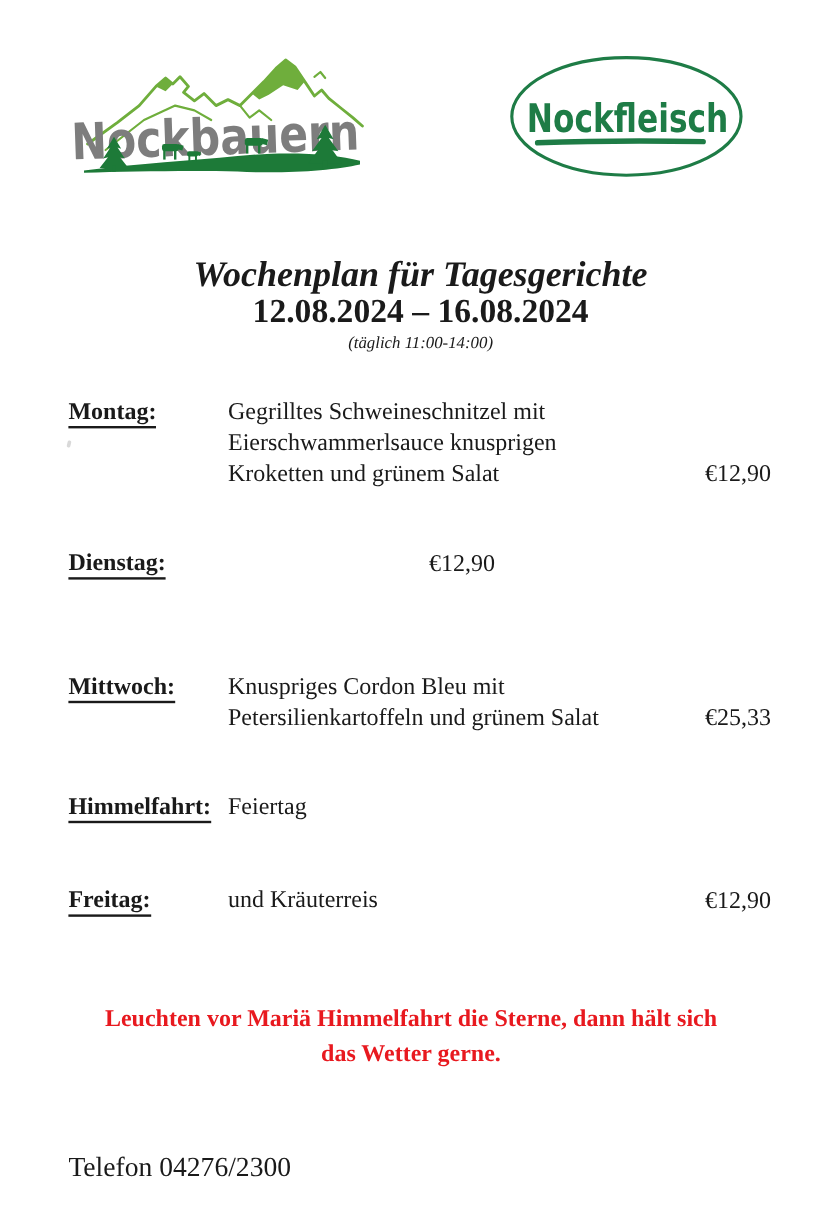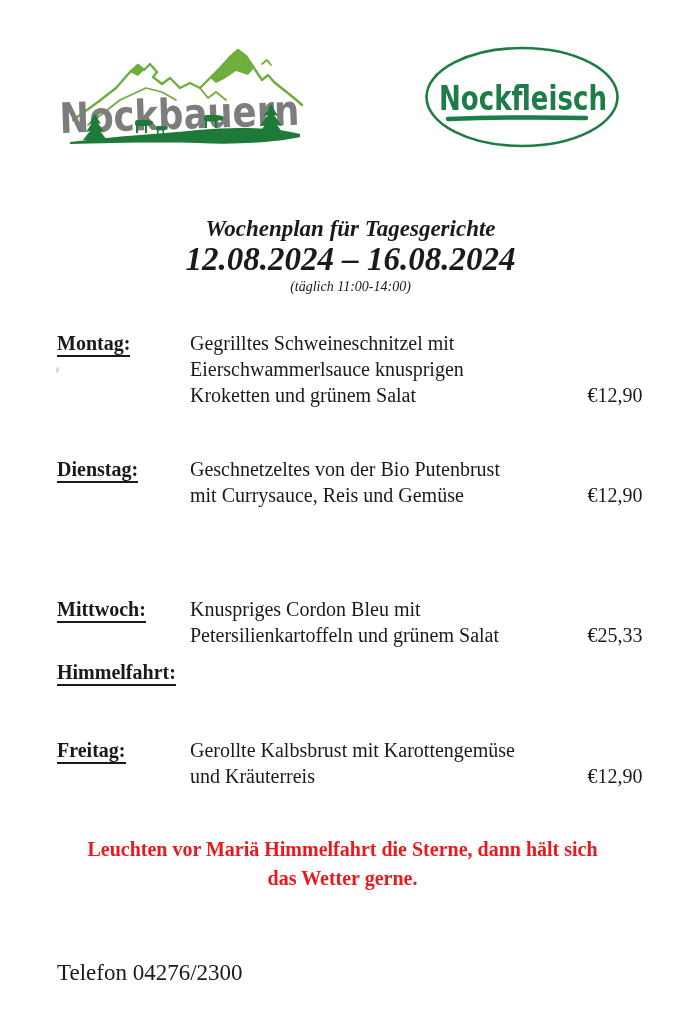--- a/index.html
+++ b/index.html
@@ -26,32 +26,32 @@
   .mountain-line{fill:none;stroke:var(--green-light);stroke-width:2.4;stroke-linecap:round;stroke-linejoin:round;}
   .mountain-line.thin{stroke-width:1.8;}
   .mountain-fill{fill:var(--green-light);}
   .ground{fill:var(--green-dark);}
   .nb-text{fill:var(--gray-logo);font-family:"DejaVu Sans",sans-serif;font-weight:bold;}
   .nf-ellipse{fill:none;stroke:var(--green-fleisch);stroke-width:2.6;}
   .nf-text{fill:var(--green-fleisch);font-family:"DejaVu Sans",sans-serif;font-weight:600;}
   .nf-underline{fill:none;stroke:var(--green-fleisch);stroke-width:4.5;stroke-linecap:round;}
   
   .title-block{position:absolute;left:16px;right:0;top:214px;text-align:center;}
-  .title-main{font-size:23px;font-weight:bold;font-style:italic;line-height:30px;}
-  .title-date{font-size:33px;font-weight:bold;font-style:italic;line-height:31px;}
+  .title-main{font-size:30px;font-weight:bold;font-style:italic;line-height:30px;}
+  .title-date{font-size:28px;font-weight:bold;line-height:31px;}
   .title-hours{font-size:14px;font-style:italic;line-height:19px;margin-top:2px;}
   
   .menu-row{
     position:absolute;left:57px;
     display:grid;grid-template-columns:133px 390px 70px;
     font-size:20px;line-height:26px;
   }
   .menu-row:nth-of-type(1){top:330px;}
   .menu-row:nth-of-type(2){top:456px;}
-  .menu-row:nth-of-type(3){top:559px;margin-top:37px;}
+  .menu-row:nth-of-type(3){top:559px;}
   .menu-row:nth-of-type(4){top:659px;}
   .menu-row:nth-of-type(5){top:737px;}
   .day-label{
     font-weight:bold;
     border-bottom:2px solid var(--ink);
     display:inline-block;line-height:23px;
   }
   .price{text-align:center;align-self:end;}
   .stray-mark{
     position:absolute;left:56px;top:367px;width:3px;height:6px;
@@ -132,42 +132,40 @@
     <div class="day"><span class="day-label">Montag:</span></div>
     <div class="dish">
         <div class="dish-line">Gegrilltes Schweineschnitzel mit</div>
         <div class="dish-line">Eierschwammerlsauce knusprigen</div>
         <div class="dish-line">Kroketten und grünem Salat</div>
       </div>
     <div class="price">€12,90</div>
   </div>
     <div class="menu-row">
     <div class="day"><span class="day-label">Dienstag:</span></div>
-    <div class="dish">
-        <div class="dish-line">Geschnetzeltes von der Bio Putenbrust</div>
-        <div class="dish-line">mit Currysauce, Reis und Gemüse</div>
-      </div>
     <div class="price">€12,90</div>
   </div>
     <div class="menu-row">
     <div class="day"><span class="day-label">Mittwoch:</span></div>
     <div class="dish">
         <div class="dish-line">Knuspriges Cordon Bleu mit</div>
         <div class="dish-line">Petersilienkartoffeln und grünem Salat</div>
       </div>
     <div class="price">€25,33</div>
   </div>
     <div class="menu-row">
     <div class="day"><span class="day-label">Himmelfahrt:</span></div>
+    <div class="dish">
+        <div class="dish-line">Feiertag</div>
+      </div>
     <div class="price"></div>
   </div>
     <div class="menu-row">
     <div class="day"><span class="day-label">Freitag:</span></div>
     <div class="dish">
-        <div class="dish-line">Gerollte Kalbsbrust mit Karottengemüse</div>
         <div class="dish-line">und Kräuterreis</div>
       </div>
     <div class="price">€12,90</div>
   </div>
   </div>
 <div class="stray-mark"></div>
 
 <div class="notice">
   <div>Leuchten vor Mariä Himmelfahrt die Sterne, dann hält sich</div>
   <div>das Wetter gerne.</div>

